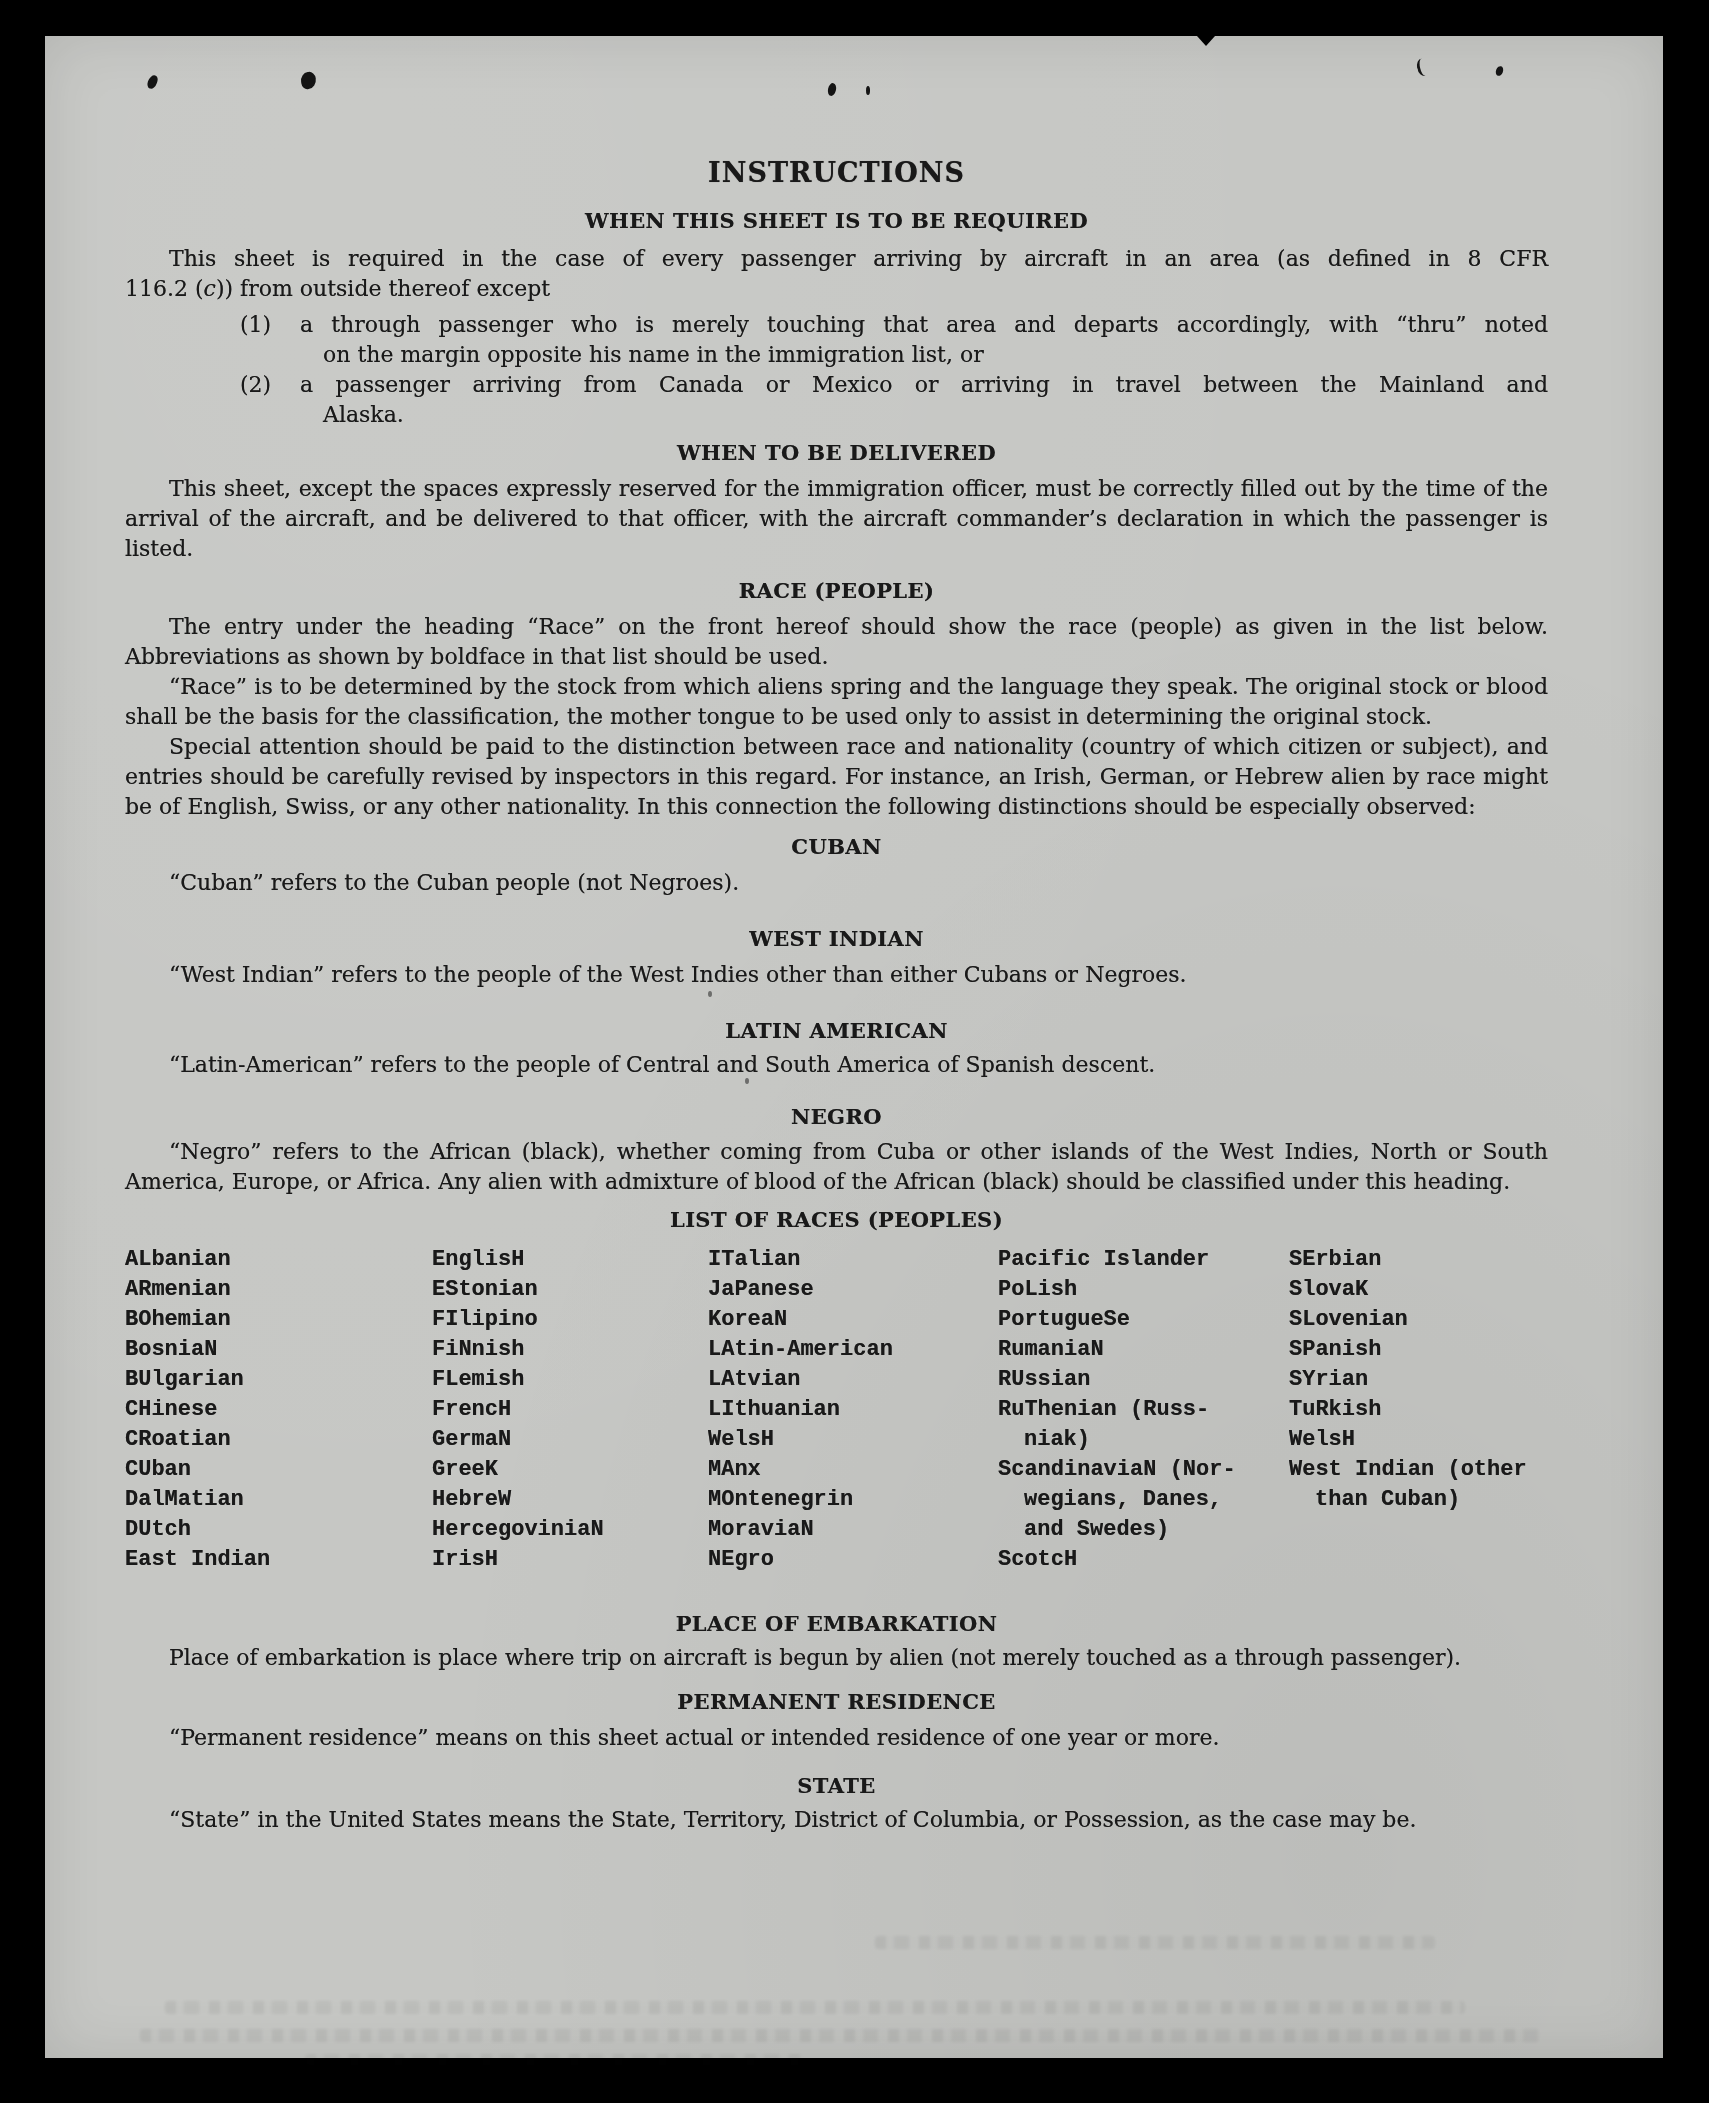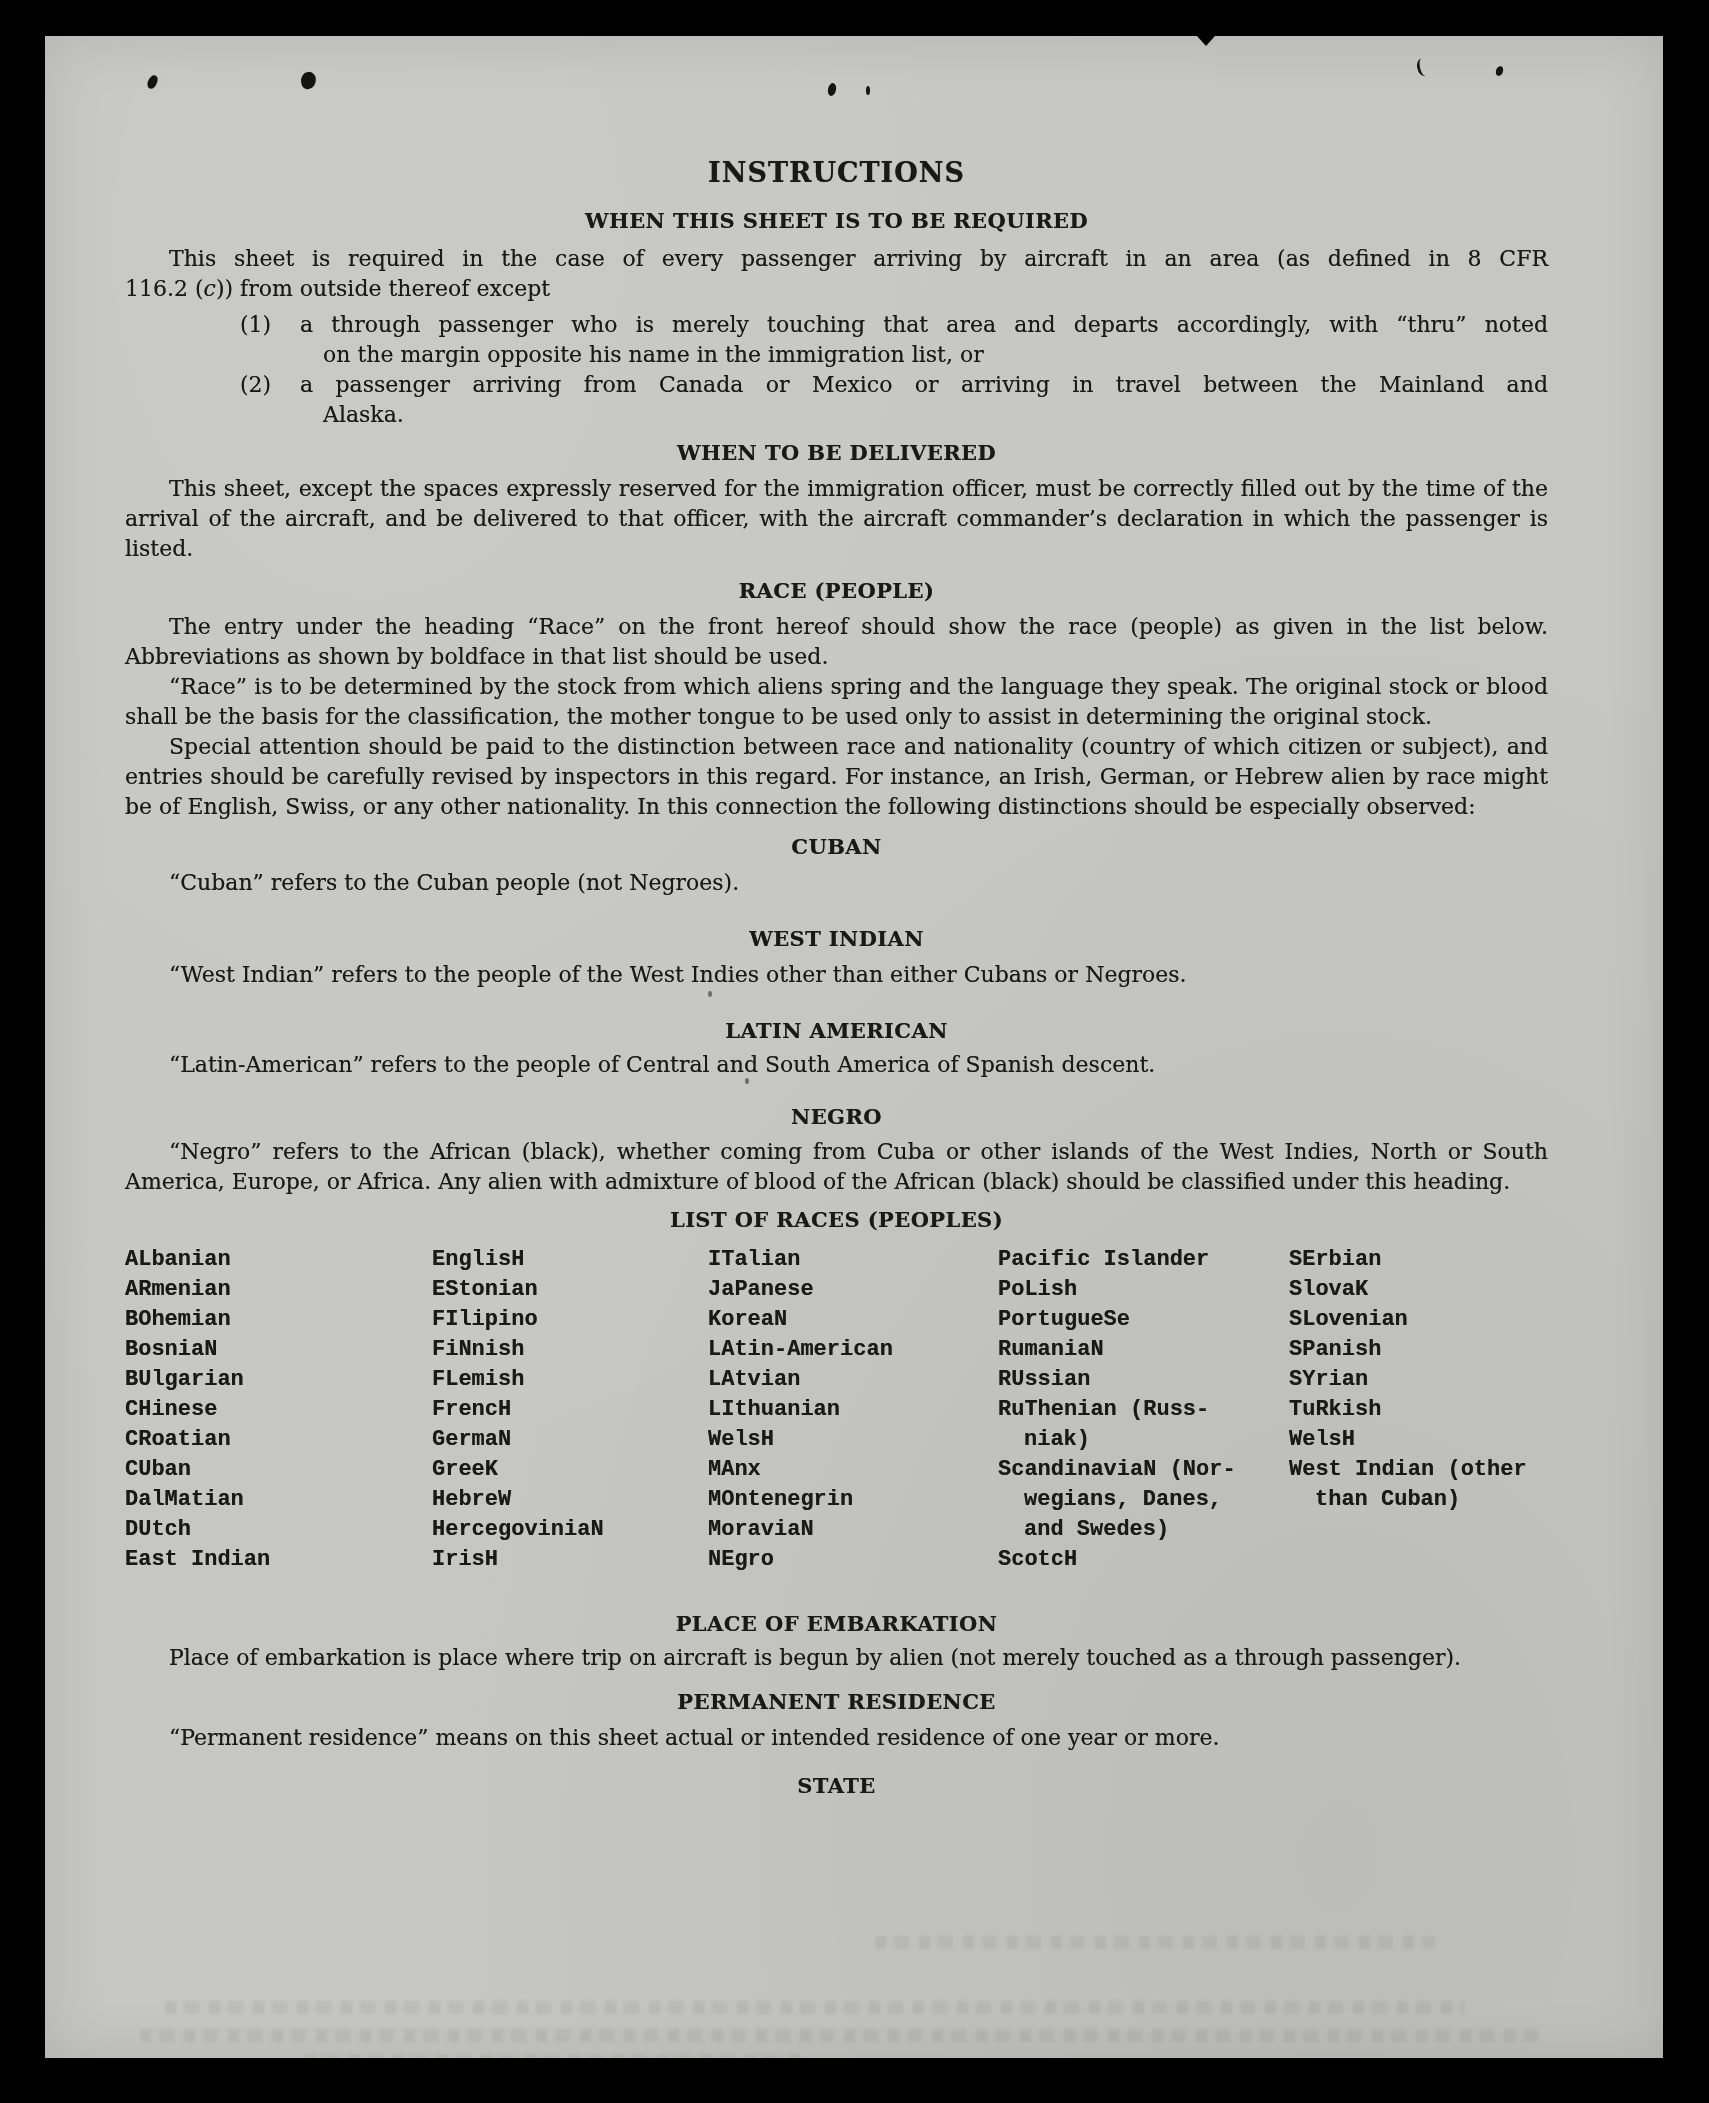--- a/index.html
+++ b/index.html
@@ -289,20 +289,21 @@
         </div>
     </div>
 
     <div class="h" style="margin-top:24px;">PLACE OF EMBARKATION</div>
     <div class="body-text just ind" style="margin-top:4px;">Place of embarkation is place where trip on aircraft is begun by alien (not merely touched as a through passenger).</div>
 
     <div class="h" style="margin-top:14px;">PERMANENT RESIDENCE</div>
     <div class="body-text just ind" style="margin-top:6px;">“Permanent residence” means on this sheet actual or intended residence of one year or more.</div>
 
     <div class="h" style="margin-top:18px;">STATE</div>
+    <div class="body-text just ind" style="margin-top:4px;">“State” in the United States means the State, Territory, District of Columbia, or Possession, as the case may be.</div>
 
     <div class="speck" style="left:103px; top:39px; width:9px; height:14px; border-radius:60% 40% 55% 45%; transform:rotate(18deg);"></div>
     <div class="speck" style="left:256px; top:36px; width:15px; height:17px; border-radius:55% 45% 60% 40%; transform:rotate(-8deg);"></div>
     <div class="speck" style="left:783px; top:47px; width:8px; height:13px; border-radius:50%; transform:rotate(12deg);"></div>
     <div class="speck" style="left:821px; top:50px; width:4px; height:9px; border-radius:50%;"></div>
     <div class="crescent" style="left:1372px; top:22px;"></div>
     <div class="speck" style="left:1451px; top:30px; width:7px; height:10px; border-radius:50%; transform:rotate(20deg);"></div>
     <div class="speck" style="left:663px; top:955px; width:4px; height:6px; border-radius:50%; opacity:0.5;"></div>
     <div class="speck" style="left:700px; top:1042px; width:4px; height:6px; border-radius:50%; opacity:0.5;"></div>
     <div class="notch" style="left:1152px; top:0px;"></div>

